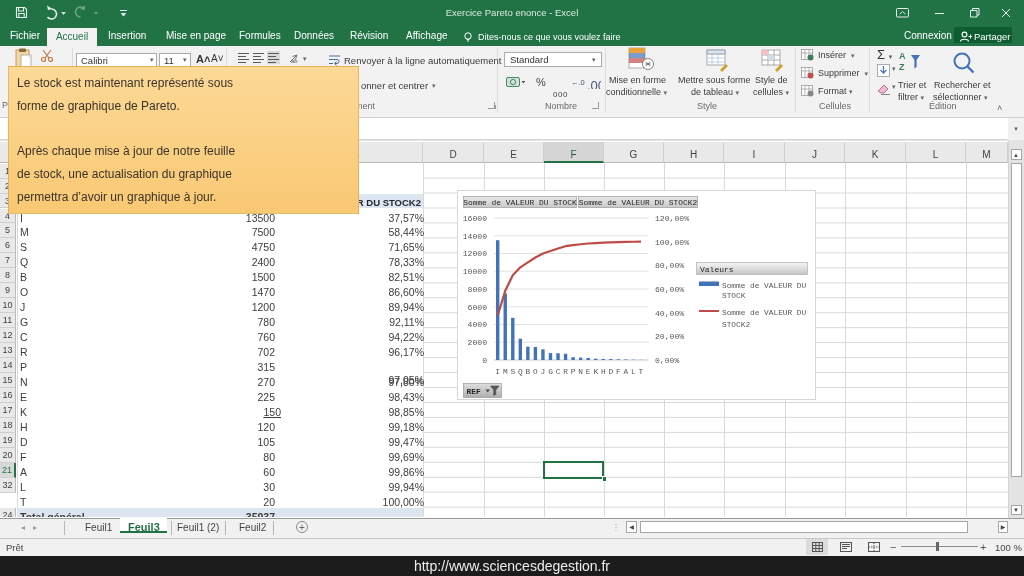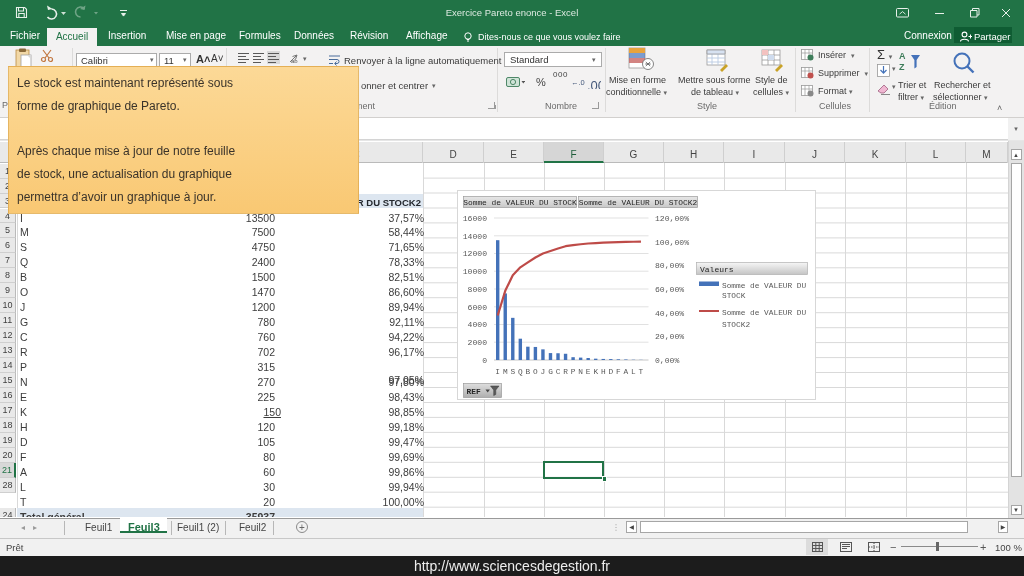--- a/index.html
+++ b/index.html
@@ -136,21 +136,21 @@
 <div class="abs" style="left:488px;top:102px;width:7px;height:7px;border-right:1px solid #9a9a9a;border-bottom:1px solid #9a9a9a;box-sizing:border-box;"></div>
 <div class="abs" style="left:492px;top:105px;width:3px;height:3px;border-right:1px solid #9a9a9a;border-bottom:1px solid #9a9a9a;"></div>
 <div class="abs" style="left:504px;top:52px;width:98px;height:15px;background:#fff;border:1px solid #ababab;box-sizing:border-box;font-size:9.5px;color:#333;padding:1px 0 0 5px;">Standard</div>
 <div class="abs" style="left:592px;top:56px;width:8px;height:8px;color:#666;font-size:7px;">▾</div>
 <svg class="abs" style="left:506px;top:76px;" width="19" height="14" viewBox="0 0 19 14">
 <rect x="0.5" y="1.5" width="13" height="9" rx="1.5" fill="#cfe3d7" stroke="#3e7d5a" stroke-width="0.9"></rect>
 <circle cx="7" cy="6" r="2.6" fill="none" stroke="#3e7d5a" stroke-width="0.9"></circle>
 <path d="M15.5 5 l1.8 2.4 1.8-2.4 z" fill="#555"></path>
   </svg>
 <div class="abs" style="left:536px;top:76px;font-size:11px;color:#444;">%</div>
-<div class="abs" style="left:553px;top:70px;font-size:8px;color:#444;letter-spacing:0.5px;">000</div>
+<div class="abs" style="left:553px;top:90px;font-size:8px;color:#444;letter-spacing:0.5px;">000</div>
 <div class="abs" style="left:571px;top:78px;width:14px;height:11px;overflow:hidden;font-size:7.5px;color:#44587a;">←.0</div>
 <div class="abs" style="left:587px;top:78px;width:14px;height:11px;overflow:hidden;font-size:13px;color:#44587a;">.00</div>
 <div class="abs" style="left:545px;top:101px;font-size:9px;color:#6a6a6a;">Nombre</div>
 <div class="abs" style="left:592px;top:102px;width:7px;height:7px;border-right:1px solid #9a9a9a;border-bottom:1px solid #9a9a9a;box-sizing:border-box;"></div>
 <svg class="abs" style="left:628px;top:47px;" width="27" height="27" viewBox="0 0 27 27">
 <rect x="1" y="1" width="16" height="20" fill="#fff" stroke="#9a9a9a" stroke-width="0.8"></rect>
 <rect x="1" y="1" width="16" height="5" fill="#e8a33d"></rect>
 <rect x="1" y="6" width="16" height="5" fill="#4472b9" opacity="0.7"></rect>
 <rect x="1" y="11" width="16" height="5" fill="#c0504d" opacity="0.7"></rect>
 <circle cx="20" cy="17" r="5.5" fill="#fff" stroke="#666" stroke-width="0.8"></circle>
@@ -298,21 +298,21 @@
 <div class="rh" style="top:165.2px;height:14.96px;line-height:15px;">12</div>
 <div class="rh" style="top:180.1px;height:14.96px;line-height:15px;">13</div>
 <div class="rh" style="top:195.1px;height:14.96px;line-height:15px;">14</div>
 <div class="rh" style="top:210.0px;height:14.96px;line-height:15px;">15</div>
 <div class="rh" style="top:225.0px;height:14.96px;line-height:15px;">16</div>
 <div class="rh" style="top:240.0px;height:14.96px;line-height:15px;">17</div>
 <div class="rh" style="top:254.9px;height:14.96px;line-height:15px;">18</div>
 <div class="rh" style="top:269.9px;height:14.96px;line-height:15px;">19</div>
 <div class="rh" style="top:284.8px;height:14.96px;line-height:15px;">20</div>
 <div class="rh" style="top:299.8px;height:14.96px;line-height:15px;background:#d8d8d8;border-right:2px solid #217346;color:#217346;">21</div>
-<div class="rh" style="top:314.8px;height:14.96px;line-height:15px;">28</div>
+<div class="rh" style="top:314.8px;height:14.96px;line-height:15px;">32</div>
 <div class="rh" style="top:347px;height:14.96px;line-height:15px;">23</div>
 <div class="rh" style="top:344.7px;height:14.96px;line-height:15px;">24</div>
 <div class="abs" style="left:17px;top:30.5px;width:406px;height:14.96px;background:#dde6f0;"></div>
 <div class="abs cell num" style="left:300px;top:30.5px;width:121px;height:14.96px;line-height:17.0px;font-weight:bold;font-size:9.5px;color:#24282e;">R DU STOCK2</div>
 <div class="abs cell" style="left:20px;top:45.5px;height:14.96px;line-height:18.6px;">I</div>
 <div class="abs cell num" style="left:175px;top:45.5px;width:100px;height:14.96px;line-height:18.6px;">13500</div>
 <div class="abs cell num" style="left:324px;top:45.5px;width:100px;height:14.96px;line-height:18.6px;">37,57%</div>
 <div class="abs cell" style="left:20px;top:60.4px;height:14.96px;line-height:18.6px;">M</div>
 <div class="abs cell num" style="left:175px;top:60.4px;width:100px;height:14.96px;line-height:18.6px;">7500</div>
 <div class="abs cell num" style="left:324px;top:60.4px;width:100px;height:14.96px;line-height:18.6px;">58,44%</div>

